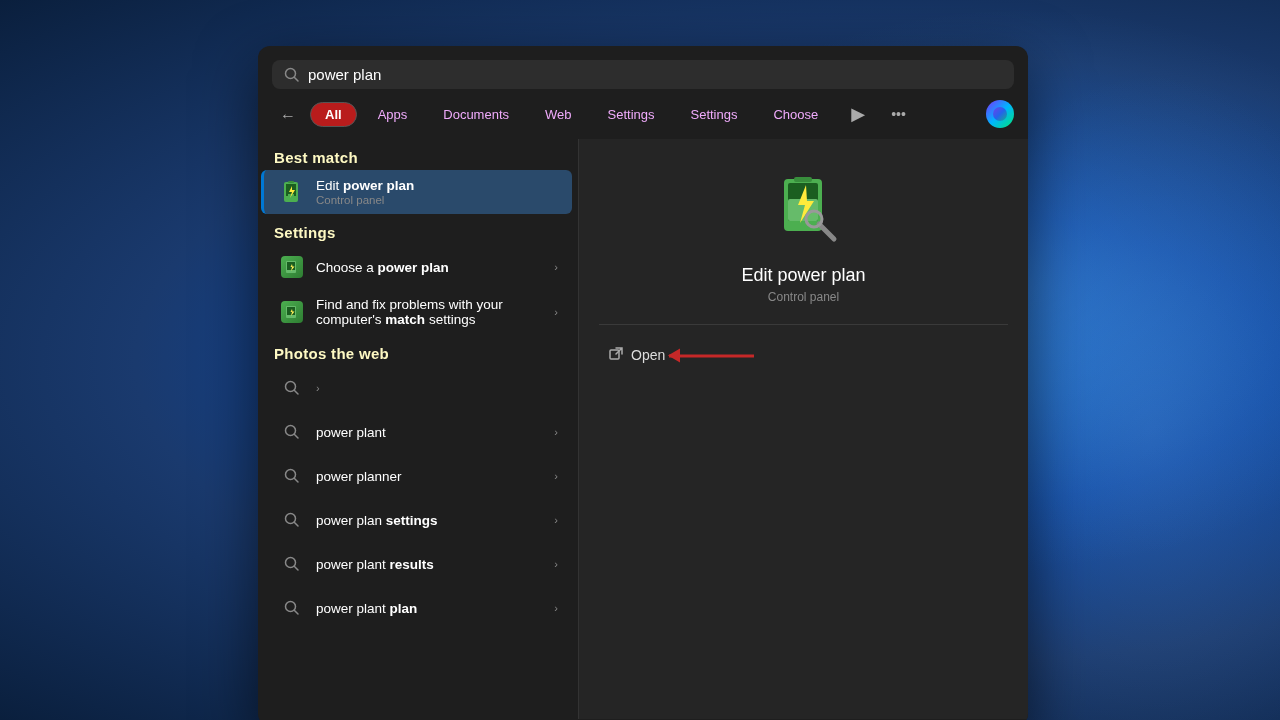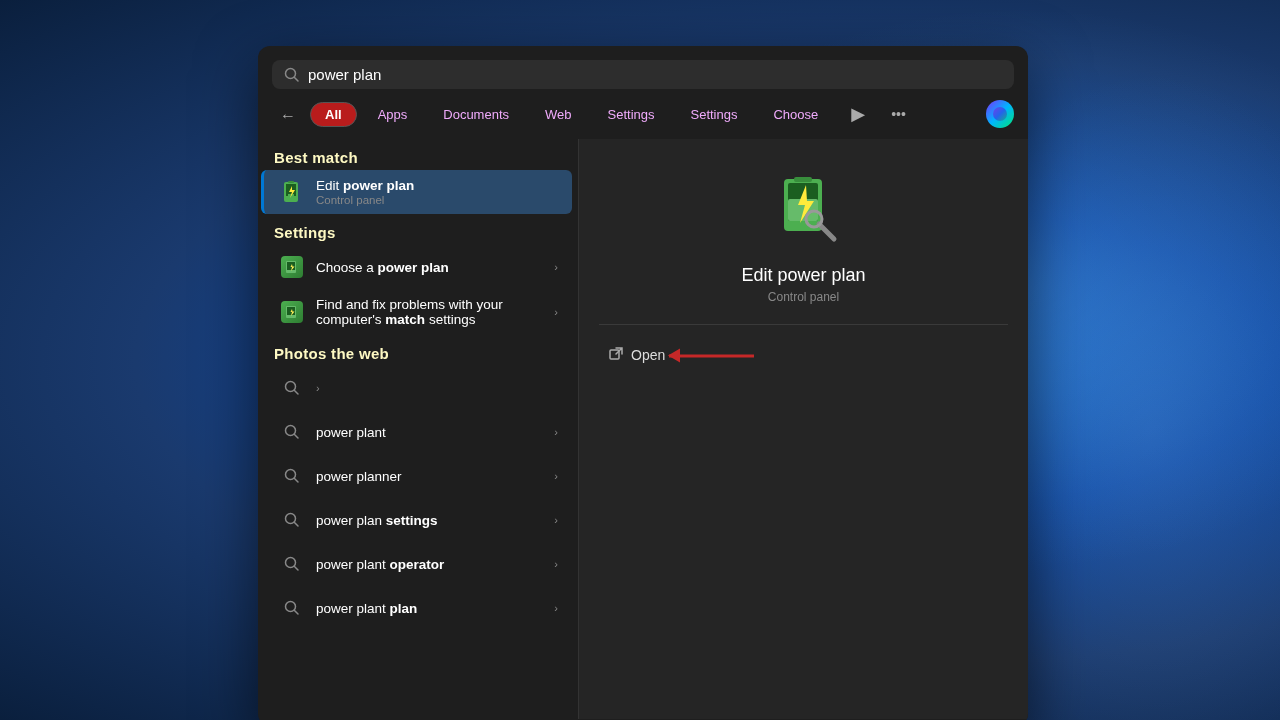--- a/index.html
+++ b/index.html
@@ -444,21 +444,21 @@
       </div>
 
       <div class="result-item">
         <div class="result-icon search-web-icon">
           <svg width="16" height="16" viewBox="0 0 16 16" fill="none">
             <circle cx="6.5" cy="6.5" r="5" stroke="#888" stroke-width="1.5"></circle>
             <line x1="10.5" y1="10.5" x2="14" y2="14" stroke="#888" stroke-width="1.5" stroke-linecap="round"></line>
           </svg>
         </div>
         <div class="result-text">
-          <div class="result-title">power plant <b>operator</b></div>
+          <div class="result-title">power plant <b>results</b></div>
         </div>
         <span class="chevron">›</span>
       </div>
 
       <div class="result-item">
         <div class="result-icon search-web-icon">
           <svg width="16" height="16" viewBox="0 0 16 16" fill="none">
             <circle cx="6.5" cy="6.5" r="5" stroke="#888" stroke-width="1.5"></circle>
             <line x1="10.5" y1="10.5" x2="14" y2="14" stroke="#888" stroke-width="1.5" stroke-linecap="round"></line>
           </svg>

